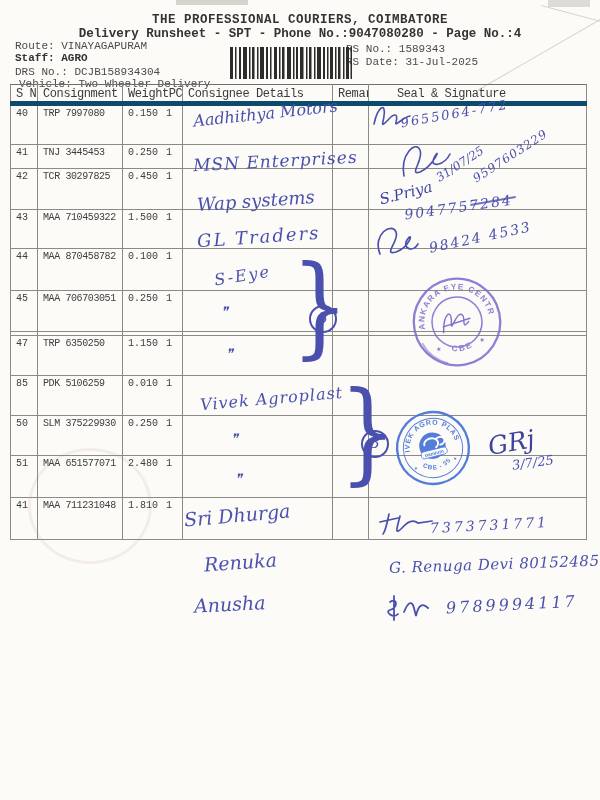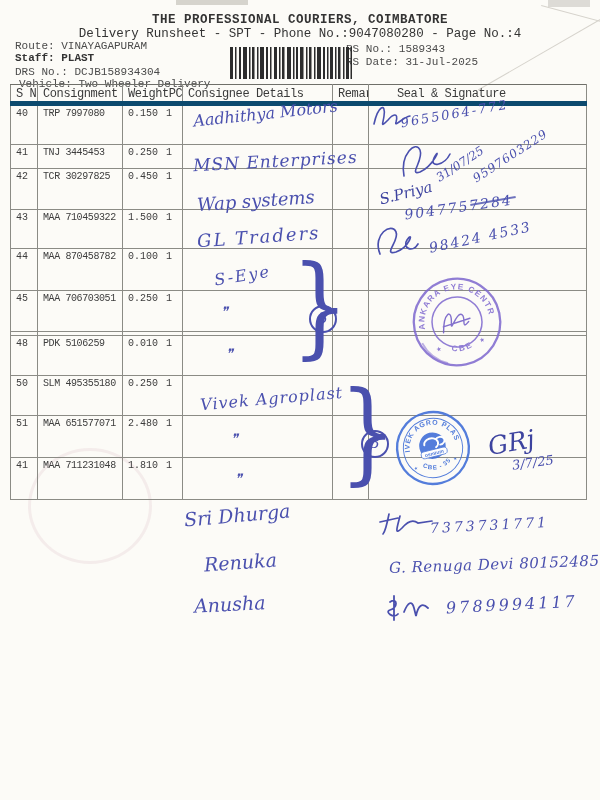--- a/index.html
+++ b/index.html
@@ -2,21 +2,21 @@
 <html><head>
 <meta charset="utf-8">
 <style>
   html,body{margin:0;padding:0;background:#e8e6e1;}
   .page{position:relative;width:600px;height:800px;background:#fcfbf7;overflow:hidden;
         font-family:"Liberation Mono","DejaVu Sans Mono",monospace;color:#3b3b3b;}
   
   .doc-title{position:absolute;top:13px;left:0;width:600px;text-align:center;
              font-weight:bold;font-size:12.5px;letter-spacing:.5px;color:#333;}
   .doc-subtitle{position:absolute;top:27px;left:0;width:600px;text-align:center;
-             font-weight:normal;font-size:12.5px;color:#333;}
+             font-weight:bold;font-size:12.5px;color:#333;}
   .meta{position:absolute;font-size:11px;color:#4a4a4a;white-space:nowrap;}
   .meta.b{font-weight:bold;color:#333;}
   
   .barcode{position:absolute;left:230px;top:47px;width:122px;height:32px;}
   
   table.runsheet{position:absolute;left:10px;top:84px;border-collapse:collapse;
                  table-layout:fixed;width:576px;font-size:10px;color:#3d3d3d;}
   table.runsheet td,table.runsheet th{border:1px solid #8b8b85;vertical-align:top;
                  padding:2px 0 0 5px;text-align:left;font-weight:normal;
                  white-space:nowrap;overflow:hidden;}
@@ -51,21 +51,21 @@
 
   <div class="smudge" style="left:176px;top:0;width:72px;height:5px;opacity:.55;"></div>
   <div class="smudge" style="left:548px;top:0;width:42px;height:7px;opacity:.45;"></div>
   <div class="crease" style="left:468px;top:52px;width:150px;transform:rotate(-30deg);"></div>
   <div class="crease" style="left:540px;top:14px;width:70px;transform:rotate(15deg);"></div>
   <div class="ghost" style="left:28px;top:448px;width:118px;height:110px;"></div>
 
   <div class="doc-title">THE PROFESSIONAL COURIERS, COIMBATORE</div>
   <div class="doc-subtitle">Delivery Runsheet - SPT - Phone No.:9047080280 - Page No.:4</div>
   <div class="meta" style="left:15px;top:40px;">Route: VINAYAGAPURAM</div>
-  <div class="meta b" style="left:15px;top:52px;">Staff: PLAST</div>
+  <div class="meta b" style="left:15px;top:52px;">Staff: AGRO</div>
   <div class="meta" style="left:15px;top:66px;">DRS No.: DCJB158934304</div>
   <div class="meta" style="left:19px;top:78px;">Vehicle: Two Wheeler Delivery</div>
   <div class="meta" style="left:346px;top:43px;">RS No.: 1589343</div>
   <div class="meta" style="left:346px;top:56px;">RS Date: 31-Jul-2025</div>
 
   <svg class="barcode" viewBox="0 0 122 32" preserveAspectRatio="none">
     <g fill="#2c2c2c">
       <rect x="0" y="0" width="3" height="32"></rect>
         <rect x="5" y="0" width="1.5" height="32"></rect>
       <rect x="9" y="0" width="2" height="32"></rect>
@@ -201,35 +201,48 @@
     </tr>
     <tr class="spacer" style="height:4px;">
       <td></td>
           <td></td>
           <td></td>
       <td></td>
           <td></td>
           <td></td>
     </tr>
     <tr style="height:40px;">
-      <td>48</td>
+      <td>47</td>
+      <td class="cons">TRP 6350250</td>
+      <td>
+            <span class="wcell">
+              <span>1.150</span>
+              <span>1</span>
+            </span>
+          </td>
+      <td></td>
+      <td></td>
+      <td></td>
+    </tr>
+    <tr style="height:40px;">
+      <td>85</td>
       <td class="cons">PDK 5106259</td>
       <td>
             <span class="wcell">
               <span>0.010</span>
               <span>1</span>
             </span>
           </td>
       <td></td>
       <td></td>
       <td></td>
     </tr>
     <tr style="height:40px;">
       <td>50</td>
-      <td class="cons">SLM 495355180</td>
+      <td class="cons">SLM 375229930</td>
       <td>
             <span class="wcell">
               <span>0.250</span>
               <span>1</span>
             </span>
           </td>
       <td></td>
       <td></td>
       <td></td>
     </tr>

